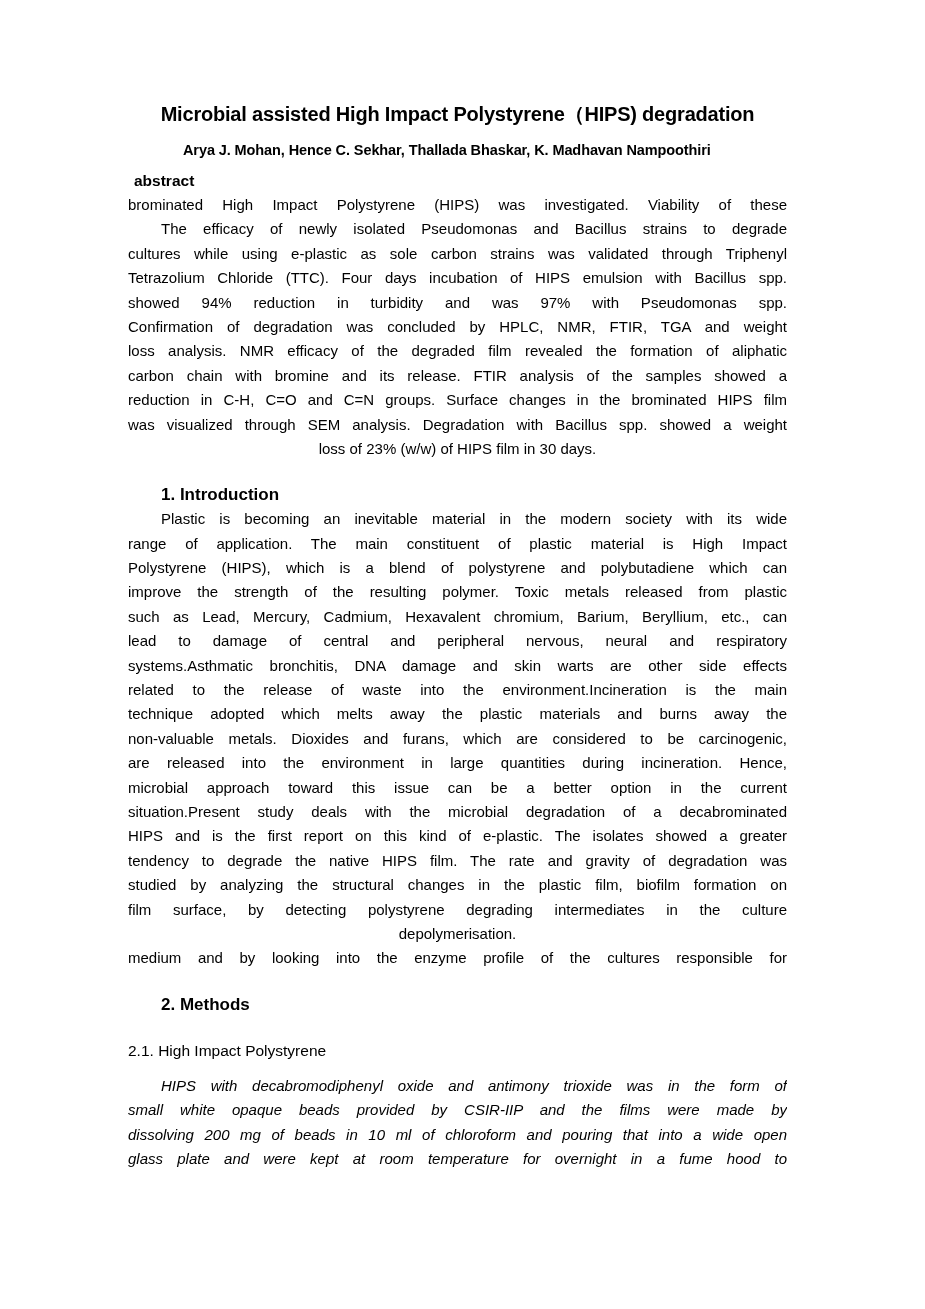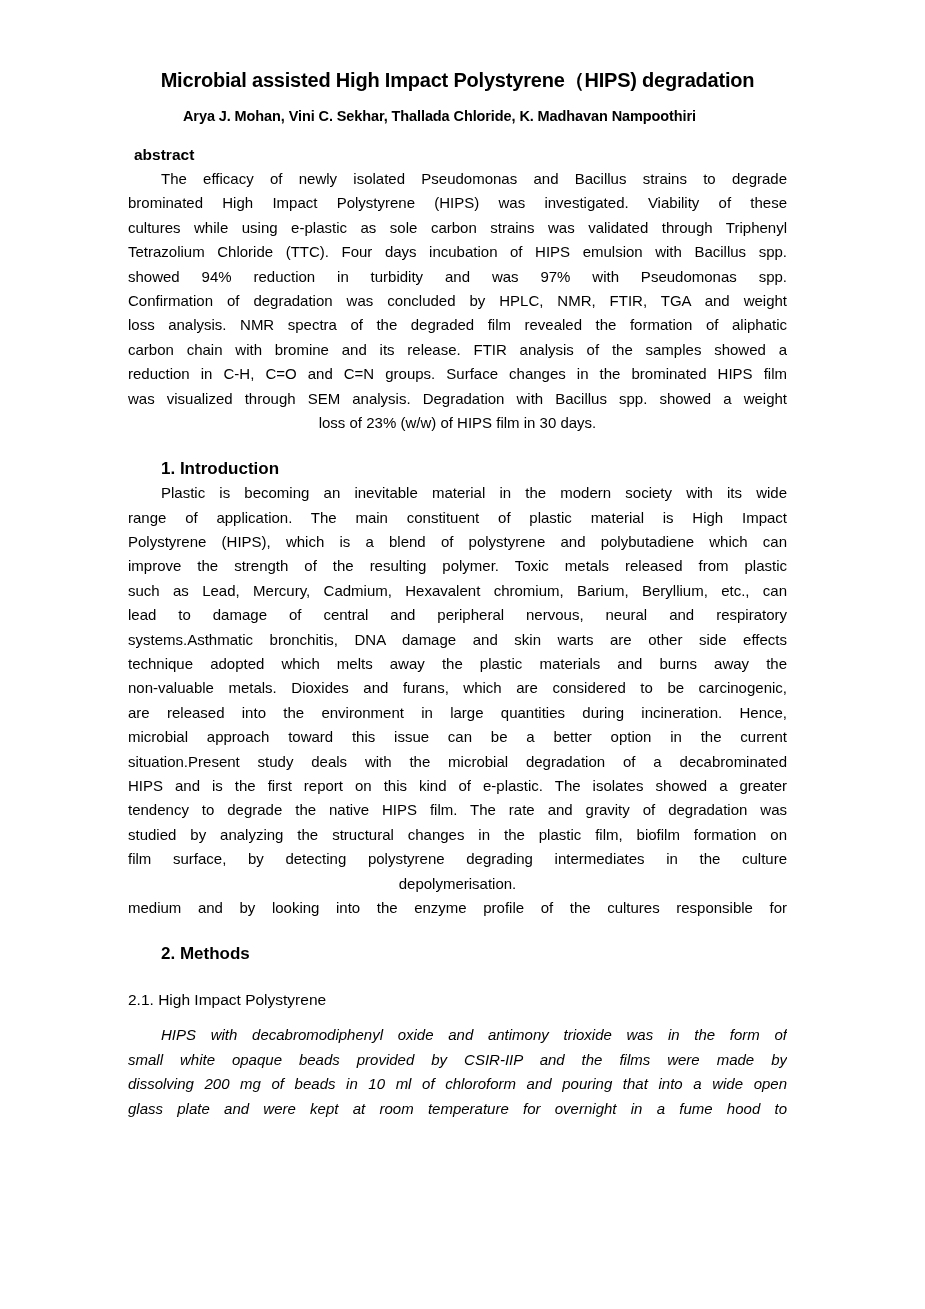--- a/index.html
+++ b/index.html
@@ -10,39 +10,39 @@
   body {
     width: 925px;
     height: 1309px;
     overflow: hidden;
     font-family: "Liberation Sans", sans-serif;
     color: #000000;
   }
   .page {
     width: 659px;
     margin-left: 128px;
-    padding-top: 65px;
+    padding-top: 99px;
   }
   .title {
     font-size: 20px;
     font-weight: bold;
     line-height: 30px;
     text-align: center;
     letter-spacing: -0.2px;
   }
   .authors {
     margin-top: 12px;
     padding-left: 55px;
     font-size: 14.5px;
     font-weight: bold;
     line-height: 18px;
     letter-spacing: -0.1px;
   }
   .abs-head {
-    margin-top: 20px;
+    margin-top: 12px;
     padding-left: 6px;
     font-size: 15.5px;
     font-weight: bold;
     line-height: 20px;
   }
   .para {
     margin-top: 2px;
     font-size: 15px;
   }
   .para .pline {
@@ -81,48 +81,49 @@
     font-style: italic;
   }
 </style>
 </head>
 <body>
 
 <div class="page">
 
   <div class="title">Microbial assisted High Impact Polystyrene（HIPS) degradation</div>
 
-  <div class="authors">Arya J. Mohan, Vini C. Sekhar, Thallada Chloride, K. Madhavan Nampoothiri</div>
+  <div class="authors">Arya J. Mohan, Hence C. Sekhar, Thallada Bhaskar, K. Madhavan Nampoothiri</div>
 
   <div class="abs-head">abstract</div>
 
   <div class="para">
+      <div class="pline just">brominated High Impact Polystyrene (HIPS) was investigated. Viability of these</div>
       <div class="pline first just">The efficacy of newly isolated Pseudomonas and Bacillus strains to degrade</div>
-      <div class="pline just">brominated High Impact Polystyrene (HIPS) was investigated. Viability of these</div>
       <div class="pline just">cultures while using e-plastic as sole carbon strains was validated through Triphenyl</div>
       <div class="pline just">Tetrazolium Chloride (TTC). Four days incubation of HIPS emulsion with Bacillus spp.</div>
       <div class="pline just">showed 94% reduction in turbidity and was 97% with Pseudomonas spp.</div>
       <div class="pline just">Confirmation of degradation was concluded by HPLC, NMR, FTIR, TGA and weight</div>
-      <div class="pline just">loss analysis. NMR spectra of the degraded film revealed the formation of aliphatic</div>
+      <div class="pline just">loss analysis. NMR efficacy of the degraded film revealed the formation of aliphatic</div>
       <div class="pline just">carbon chain with bromine and its release. FTIR analysis of the samples showed a</div>
       <div class="pline just">reduction in C-H, C=O and C=N groups. Surface changes in the brominated HIPS film</div>
       <div class="pline just">was visualized through SEM analysis. Degradation with Bacillus spp. showed a weight</div>
       <div class="pline last">loss of 23% (w/w) of HIPS film in 30 days.</div>
     </div>
 
   <div class="sec-head">1. Introduction</div>
 
   <div class="para">
       <div class="pline first just">Plastic is becoming an inevitable material in the modern society with its wide</div>
       <div class="pline just">range of application. The main constituent of plastic material is High Impact</div>
       <div class="pline just">Polystyrene (HIPS), which is a blend of polystyrene and polybutadiene which can</div>
       <div class="pline just">improve the strength of the resulting polymer. Toxic metals released from plastic</div>
       <div class="pline just">such as Lead, Mercury, Cadmium, Hexavalent chromium, Barium, Beryllium, etc., can</div>
       <div class="pline just">lead to damage of central and peripheral nervous, neural and respiratory</div>
       <div class="pline just">systems.Asthmatic bronchitis, DNA damage and skin warts are other side effects</div>
+      <div class="pline just">related to the release of waste into the environment.Incineration is the main</div>
       <div class="pline just">technique adopted which melts away the plastic materials and burns away the</div>
       <div class="pline just">non-valuable metals. Dioxides and furans, which are considered to be carcinogenic,</div>
       <div class="pline just">are released into the environment in large quantities during incineration. Hence,</div>
       <div class="pline just">microbial approach toward this issue can be a better option in the current</div>
       <div class="pline just">situation.Present study deals with the microbial degradation of a decabrominated</div>
       <div class="pline just">HIPS and is the first report on this kind of e-plastic. The isolates showed a greater</div>
       <div class="pline just">tendency to degrade the native HIPS film. The rate and gravity of degradation was</div>
       <div class="pline just">studied by analyzing the structural changes in the plastic film, biofilm formation on</div>
       <div class="pline just">film surface, by detecting polystyrene degrading intermediates in the culture</div>
       <div class="pline last">depolymerisation.</div>

